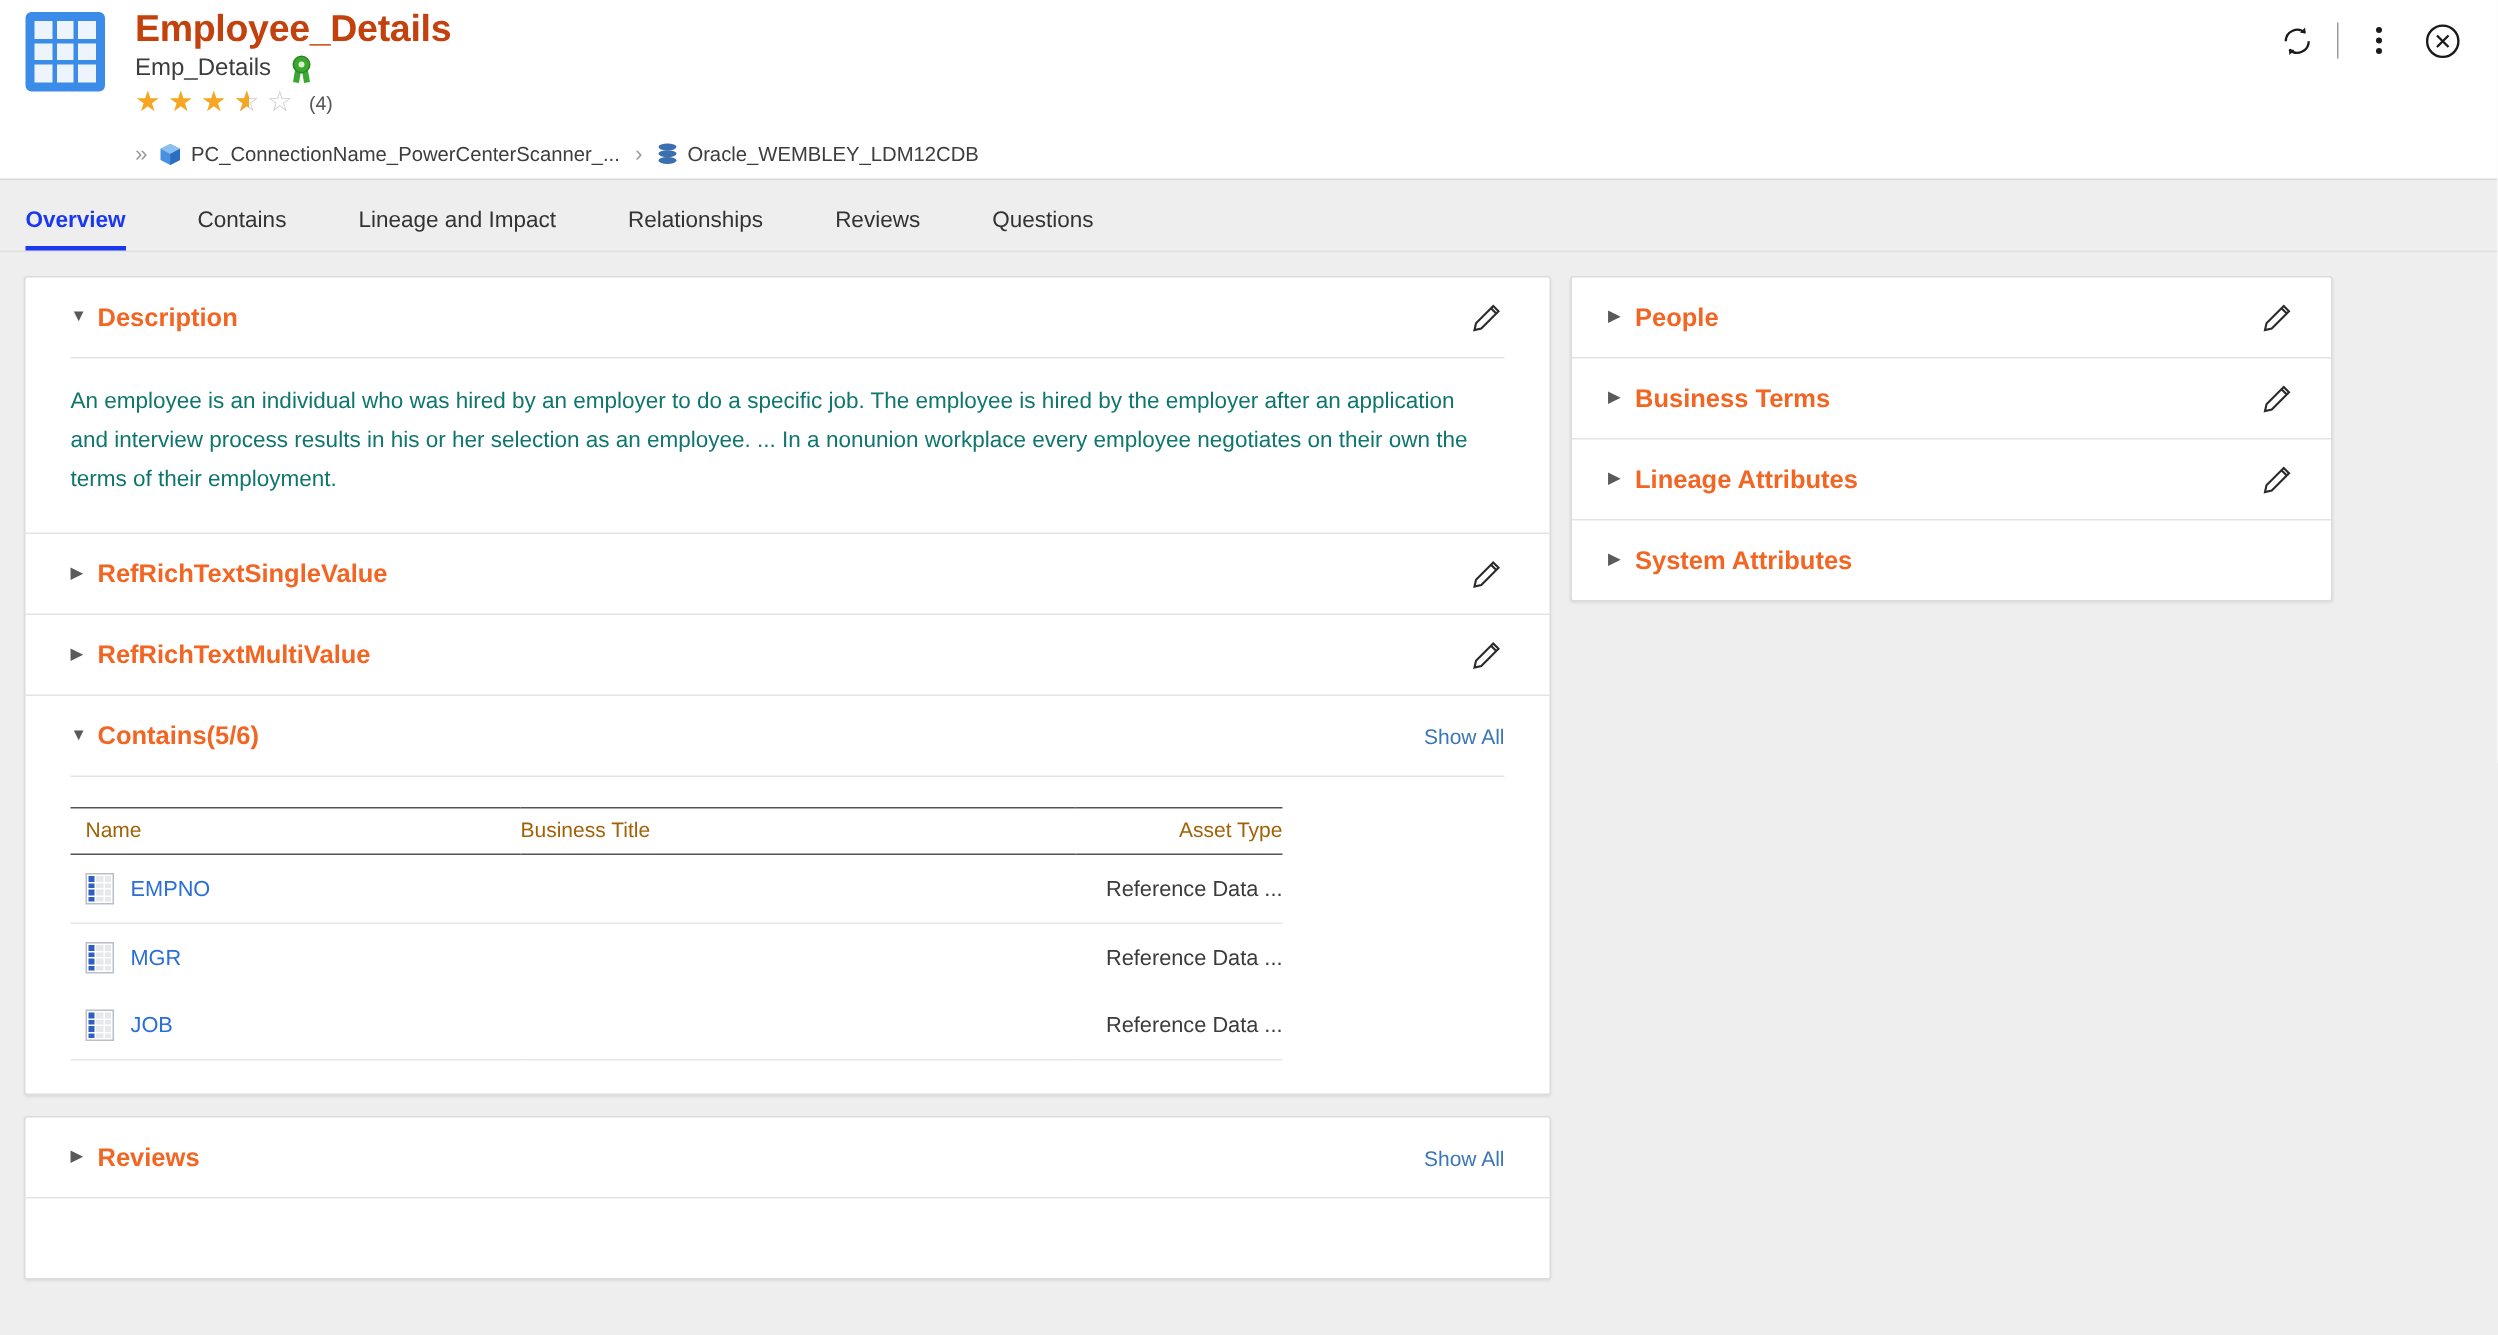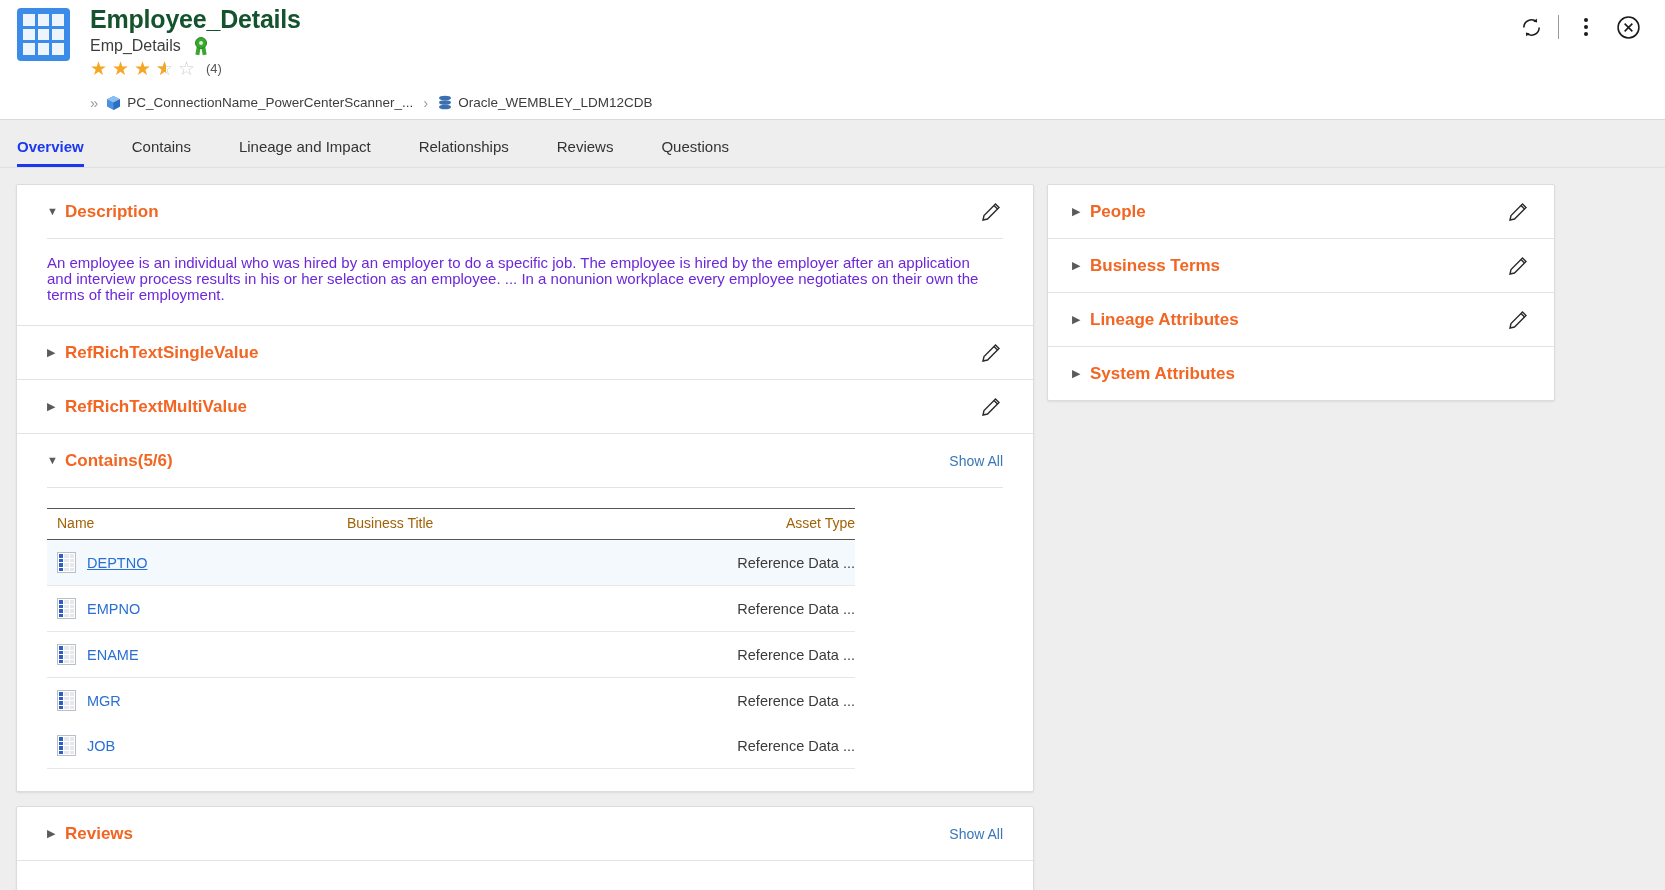--- a/index.html
+++ b/index.html
@@ -24,21 +24,21 @@
     border-radius: 4px;
     display: grid;
     grid-template-columns: repeat(3, 1fr);
     grid-template-rows: repeat(3, 1fr);
     gap: 3px;
     padding: 6px;
   }
   .asset-icon i { display: block; background: #eef4fb; }
   .title-block { position: absolute; left: 90px; top: 4px; }
   .asset-title {
-    font-size: 25px; font-weight: bold; color: #14532d;
+    font-size: 25px; font-weight: bold; color: #c2410c;
     letter-spacing: -0.2px; line-height: 30px;
   }
   .subtitle-row { display: flex; align-items: center; gap: 12px; margin-top: 3px; }
   .asset-subtitle { font-size: 16px; color: #3d3d3d; }
   .cert-badge { display: inline-block; width: 16px; height: 18px; position: relative; }
   .cert-badge .circ {
     position: absolute; top: 0; left: 2px;
     width: 12px; height: 12px; border-radius: 50%;
     background: #3aa830; border: 1px solid #2b8522;
   }
@@ -143,21 +143,21 @@
   .sec-title {
     font-size: 17px; font-weight: bold; color: #f26522;
     cursor: pointer;
   }
   .sec-actions { margin-left: auto; display: flex; align-items: center; gap: 12px; }
   .show-all { font-size: 14px; color: #3a76b8; cursor: pointer; }
   .pencil { width: 24px; height: 24px; cursor: pointer; display:block; }
 
   .sec-body { padding-bottom: 22px; }
   .desc-text {
-    font-size: 15px; line-height: 16px; color: #6d28d9;
+    font-size: 15px; line-height: 26px; color: #0f766e;
     max-width: 950px;
   }
 
   
   table.contains {
     width: 808px; border-collapse: collapse; margin-top: 2px;
   }
   table.contains th {
     font-size: 14px; font-weight: normal; color: #a16207;
     text-align: left; padding: 6px 0 8px 0;
@@ -349,84 +349,38 @@
         <div class="sec-body" style="border-top:1px solid #e3e3e3; padding-top:18px;">
           <table class="contains">
             <thead>
               <tr>
                 <th class="c-name">Name</th>
                 <th class="c-title">Business Title</th>
                 <th class="c-type">Asset Type</th>
               </tr>
             </thead>
             <tbody>
-              <tr class="highlight">
-                <td class="c-name">
-                  <span class="cell-name">
-                    <span class="col-ico">
-                      <i class="sel"></i>
-                        <i></i>
-                        <i></i>
-                        <i class="sel"></i>
-                        <i></i>
-                        <i></i>
-                        <i class="sel"></i>
-                        <i></i>
-                        <i></i>
-                        <i class="sel"></i>
-                        <i></i>
-                        <i></i>
-                    </span>
-                    <span class="name-link underline">DEPTNO</span>
-                  </span>
-                </td>
-                <td></td>
-                <td class="c-type">Reference Data ...</td>
-              </tr>
               <tr>
                 <td class="c-name">
                   <span class="cell-name">
                     <span class="col-ico">
                       <i class="sel"></i>
                         <i></i>
                         <i></i>
                         <i class="sel"></i>
                         <i></i>
                         <i></i>
                         <i class="sel"></i>
                         <i></i>
                         <i></i>
                         <i class="sel"></i>
                         <i></i>
                         <i></i>
                     </span>
                     <span class="name-link">EMPNO</span>
-                  </span>
-                </td>
-                <td></td>
-                <td class="c-type">Reference Data ...</td>
-              </tr>
-              <tr>
-                <td class="c-name">
-                  <span class="cell-name">
-                    <span class="col-ico">
-                      <i class="sel"></i>
-                        <i></i>
-                        <i></i>
-                        <i class="sel"></i>
-                        <i></i>
-                        <i></i>
-                        <i class="sel"></i>
-                        <i></i>
-                        <i></i>
-                        <i class="sel"></i>
-                        <i></i>
-                        <i></i>
-                    </span>
-                    <span class="name-link">ENAME</span>
                   </span>
                 </td>
                 <td></td>
                 <td class="c-type">Reference Data ...</td>
               </tr>
               <tr>
                 <td class="c-name" style="border-bottom:none;">
                   <span class="cell-name">
                     <span class="col-ico">
                       <i class="sel"></i>

